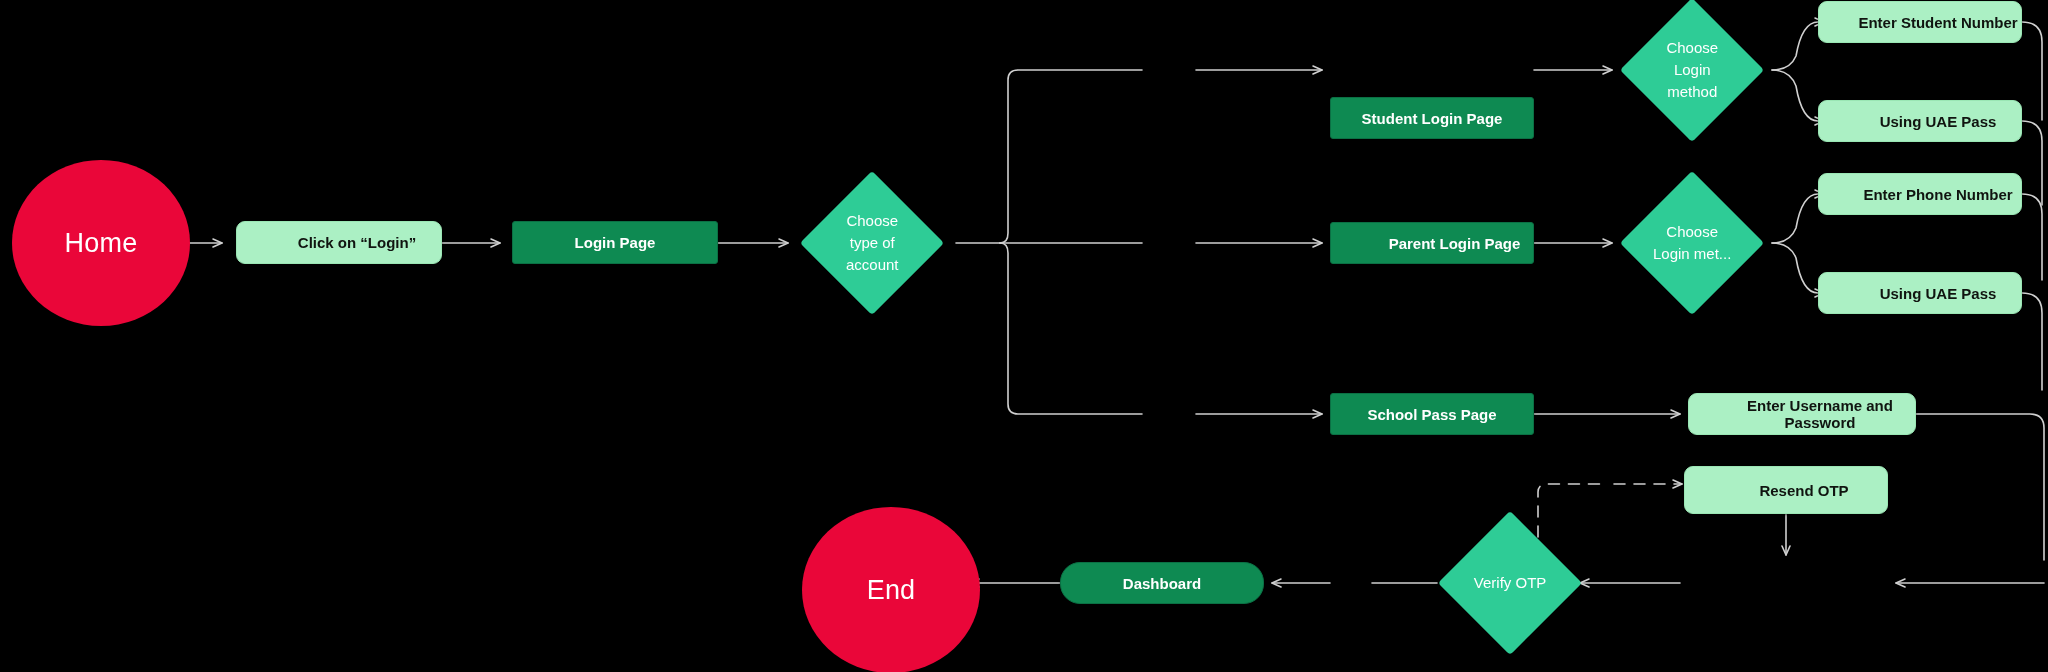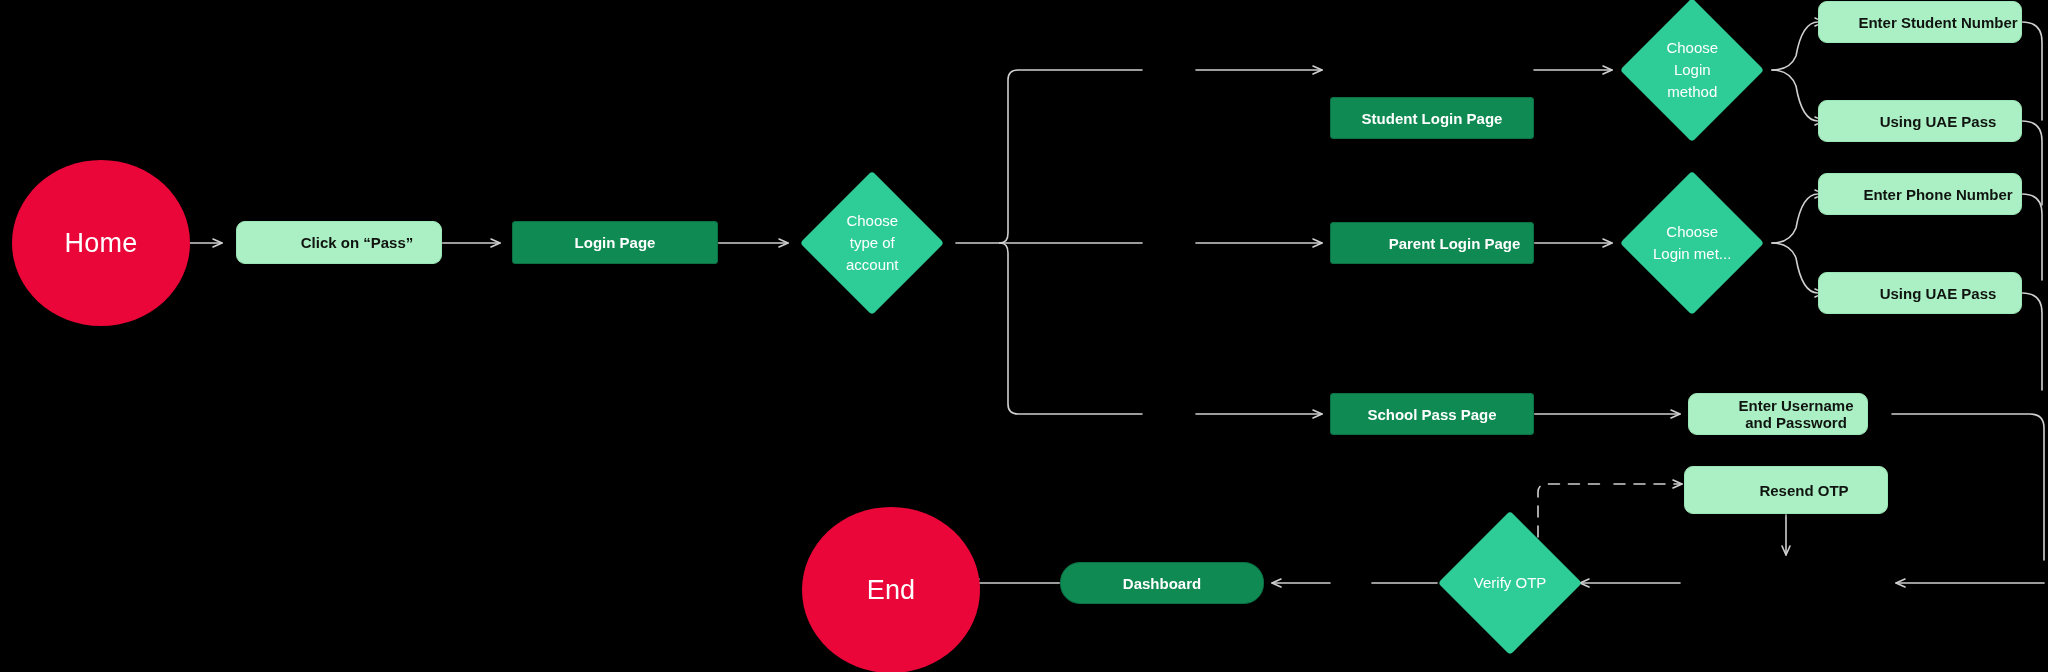--- a/index.html
+++ b/index.html
@@ -144,21 +144,21 @@
 
       <path d="M1060,583 L970,583" marker-end="url(#ah)"></path>
     </g>
   </svg>
 
   <div class="node term" style="left:0px; top:160px; width:178px; height:166px;">
     <span>Home</span>
   </div>
 
   <div class="node proc-light" style="left:236px; top:221px; width:206px; height:43px;">
-    <span>Click on “Pass”</span>
+    <span>Click on “Login”</span>
   </div>
 
   <div class="node proc-dark" style="left:512px; top:221px; width:206px; height:43px;">
     <span>Login Page</span>
   </div>
 
   <div class="diamond-wrap" style="left:800px; top:171px; width:144px; height:144px;">
     <div class="diamond" style="width:102px; height:102px; display:flex; align-items:center; justify-content:center;">
       <div class="dlabel">Choose
 type of
@@ -202,21 +202,21 @@
   </div>
 
   <div class="node proc-light" style="left:1818px; top:173px; width:204px; height:42px;">
     <span>Enter Phone Number</span>
   </div>
 
   <div class="node proc-light" style="left:1818px; top:272px; width:204px; height:42px;">
     <span>Using UAE Pass</span>
   </div>
 
-  <div class="node proc-light" style="left:1688px; top:393px; width:180px; height:42px;">
+  <div class="node proc-light" style="left:1688px; top:393px; width:228px; height:42px;">
     <span>Enter Username and Password</span>
   </div>
 
   <div class="node proc-light" style="left:1684px; top:466px; width:204px; height:48px;">
     <span>Resend OTP</span>
   </div>
 
 
   <div class="diamond-wrap" style="left:1438px; top:511px; width:144px; height:144px;">
     <div class="diamond" style="width:102px; height:102px; display:flex; align-items:center; justify-content:center;">

